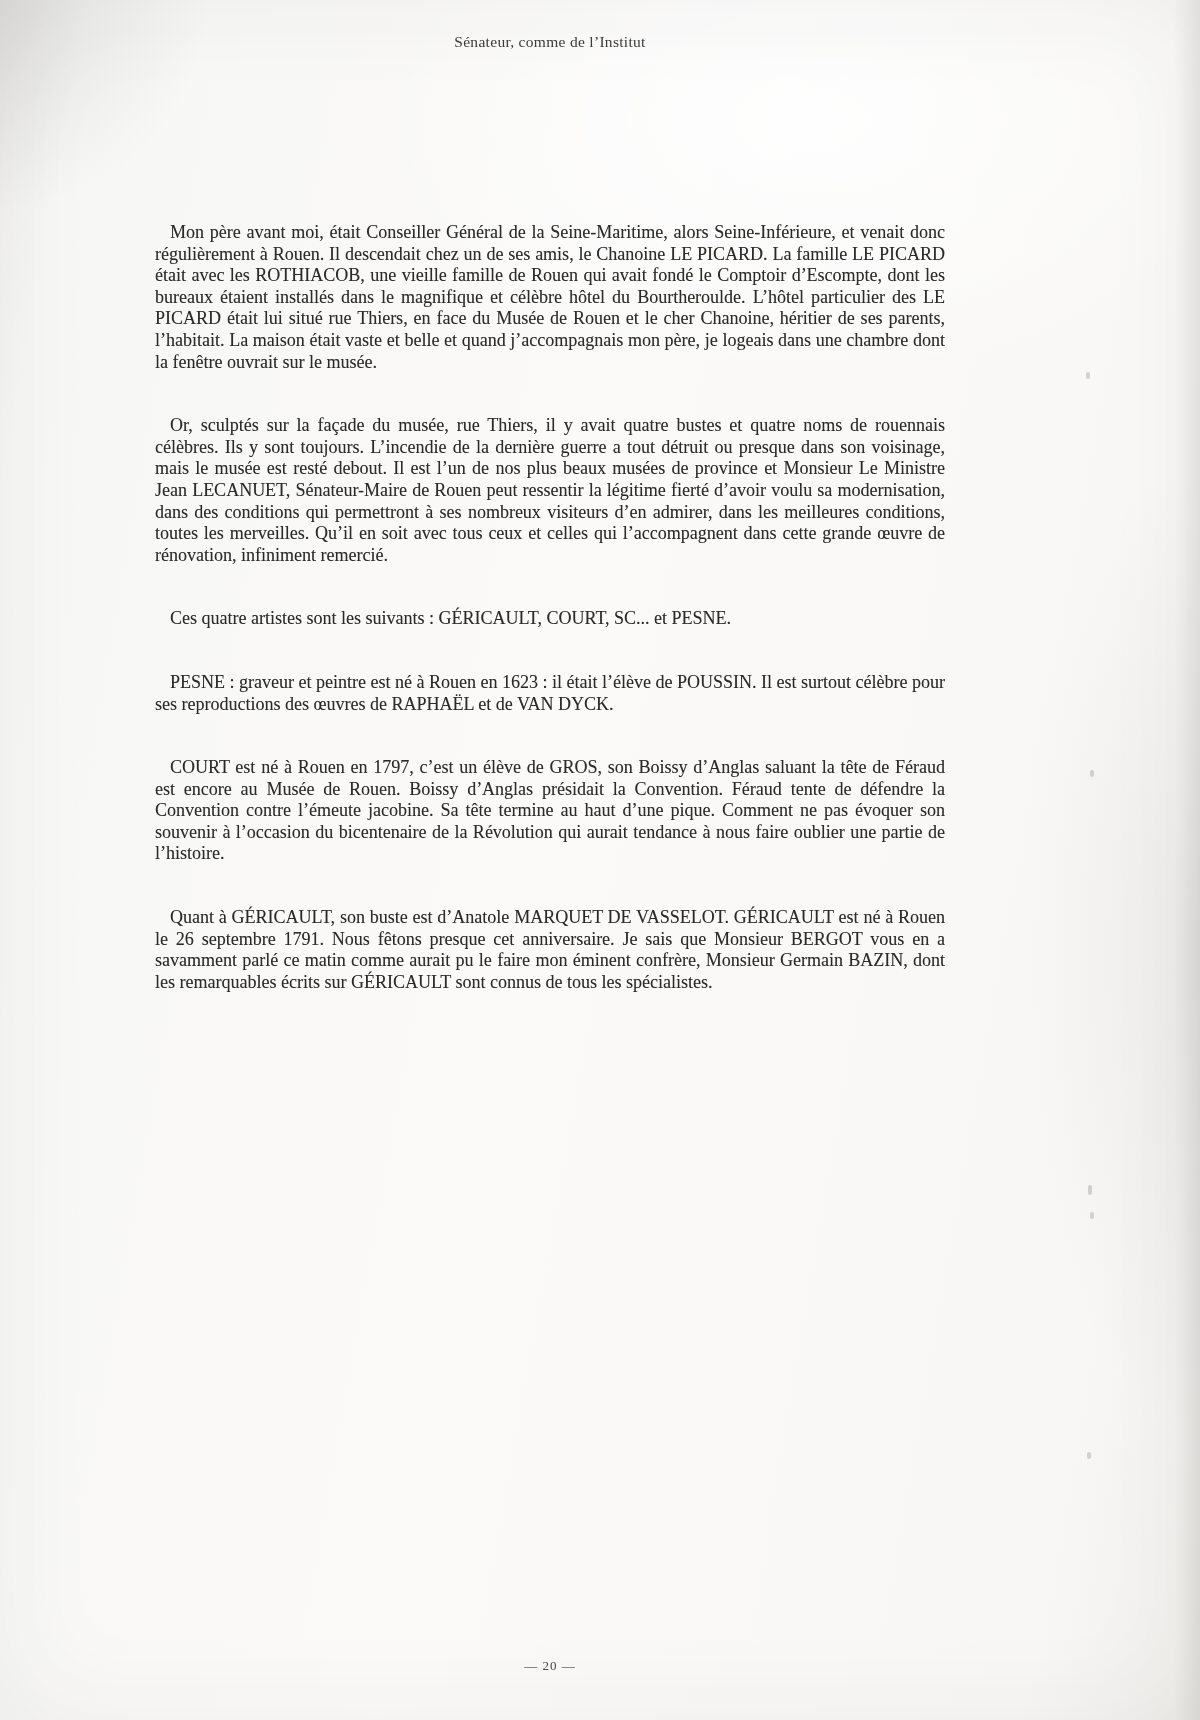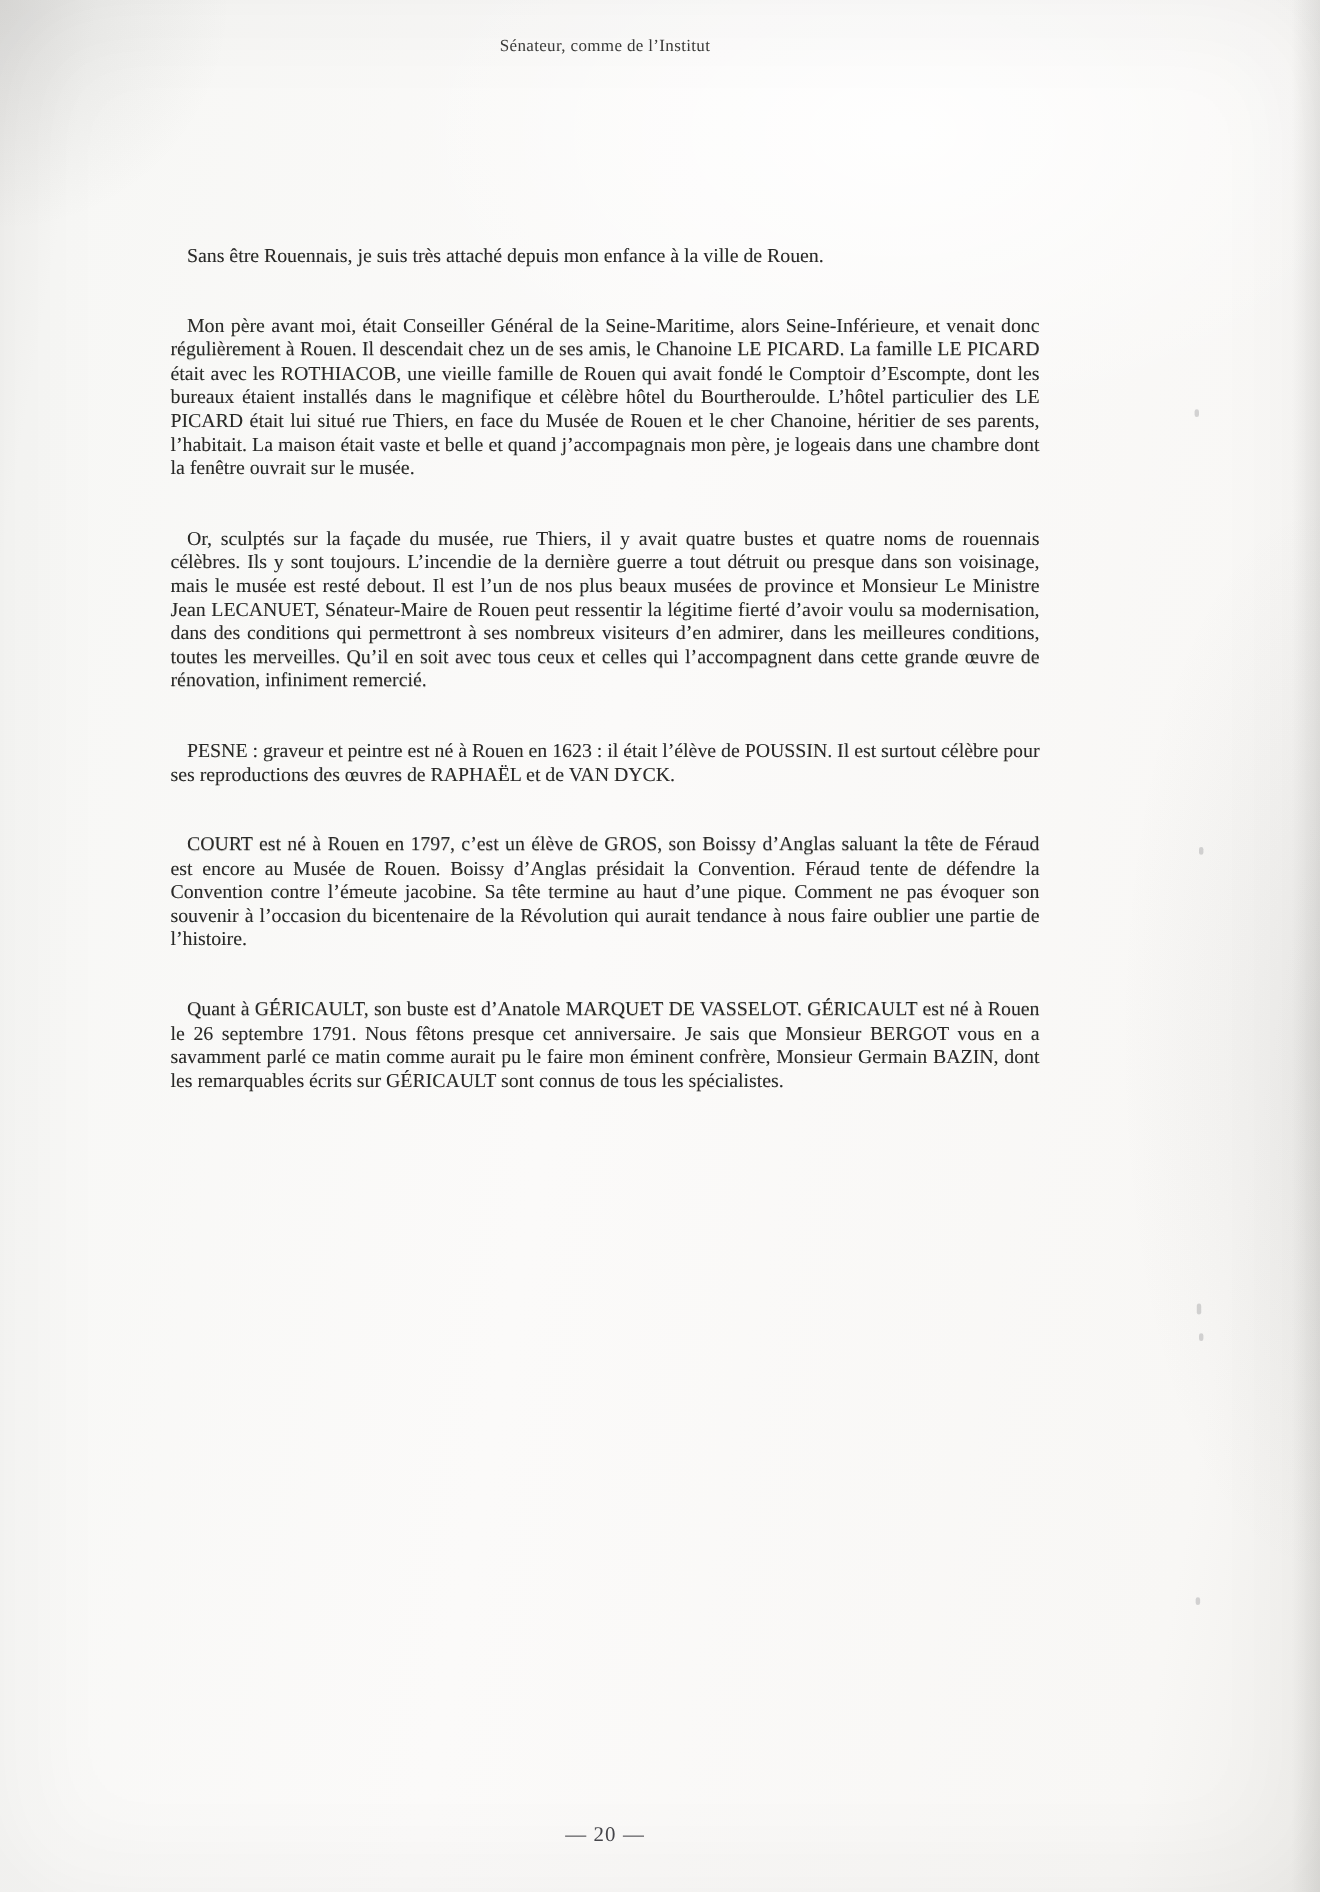--- a/index.html
+++ b/index.html
@@ -59,21 +59,21 @@
     text-indent: 15px;
     color: #2a2a28;
     text-shadow: 0.25px 0.25px 0.55px rgba(40,40,38,0.30);
   }
   .page-footer {
     position: absolute;
     left: 155px;
     top: 1658px;
     width: 790px;
     text-align: center;
-    font-size: 19px;
+    font-size: 13px;
     color: #45454a;
     letter-spacing: 1px;
   }
   .scan-speck {
     position: absolute;
     width: 4px;
     height: 7px;
     border-radius: 2px;
     background: #8b8b90;
     opacity: 0.35;
@@ -96,23 +96,23 @@
 <body>
 
 <div class="scan-page">
 
   <div class="content-column">
 
 
     <div class="doc-subtitle">Sénateur, comme de l’Institut</div>
 
     <div class="body-text">
-      <p>Sans être Rouennais, je suis très attaché depuis mon enfance à la ville de Rouen.</p>
       <p>Mon père avant moi, était Conseiller Général de la Seine-Maritime, alors Seine-Inférieure, et venait donc régulièrement à Rouen. Il descendait chez un de ses amis, le Chanoine LE PICARD. La famille LE PICARD était avec les ROTHIACOB, une vieille famille de Rouen qui avait fondé le Comptoir d’Escompte, dont les bureaux étaient installés dans le magnifique et célèbre hôtel du Bourtheroulde. L’hôtel particulier des LE PICARD était lui situé rue Thiers, en face du Musée de Rouen et le cher Chanoine, héritier de ses parents, l’habitait. La maison était vaste et belle et quand j’accompagnais mon père, je logeais dans une chambre dont la fenêtre ouvrait sur le musée.</p>
       <p>Or, sculptés sur la façade du musée, rue Thiers, il y avait quatre bustes et quatre noms de rouennais célèbres. Ils y sont toujours. L’incendie de la dernière guerre a tout détruit ou presque dans son voisinage, mais le musée est resté debout. Il est l’un de nos plus beaux musées de province et Monsieur Le Ministre Jean LECANUET, Sénateur-Maire de Rouen peut ressentir la légitime fierté d’avoir voulu sa modernisation, dans des conditions qui permettront à ses nombreux visiteurs d’en admirer, dans les meilleures conditions, toutes les merveilles. Qu’il en soit avec tous ceux et celles qui l’accompagnent dans cette grande œuvre de rénovation, infiniment remercié.</p>
+      <p>Ces quatre artistes sont les suivants : GÉRICAULT, COURT, SC... et PESNE.</p>
       <p>PESNE : graveur et peintre est né à Rouen en 1623 : il était l’élève de POUSSIN. Il est surtout célèbre pour ses reproductions des œuvres de RAPHAËL et de VAN DYCK.</p>
       <p>COURT est né à Rouen en 1797, c’est un élève de GROS, son Boissy d’Anglas saluant la tête de Féraud est encore au Musée de Rouen. Boissy d’Anglas présidait la Convention. Féraud tente de défendre la Convention contre l’émeute jacobine. Sa tête termine au haut d’une pique. Comment ne pas évoquer son souvenir à l’occasion du bicentenaire de la Révolution qui aurait tendance à nous faire oublier une partie de l’histoire.</p>
       <p>Quant à GÉRICAULT, son buste est d’Anatole MARQUET DE VASSELOT. GÉRICAULT est né à Rouen le 26 septembre 1791. Nous fêtons presque cet anniversaire. Je sais que Monsieur BERGOT vous en a savamment parlé ce matin comme aurait pu le faire mon éminent confrère, Monsieur Germain BAZIN, dont les remarquables écrits sur GÉRICAULT sont connus de tous les spécialistes.</p>
     </div>
 
   </div>
 
   <div class="page-footer">— 20 —</div>
 
   <div class="fold-shadow"></div>

